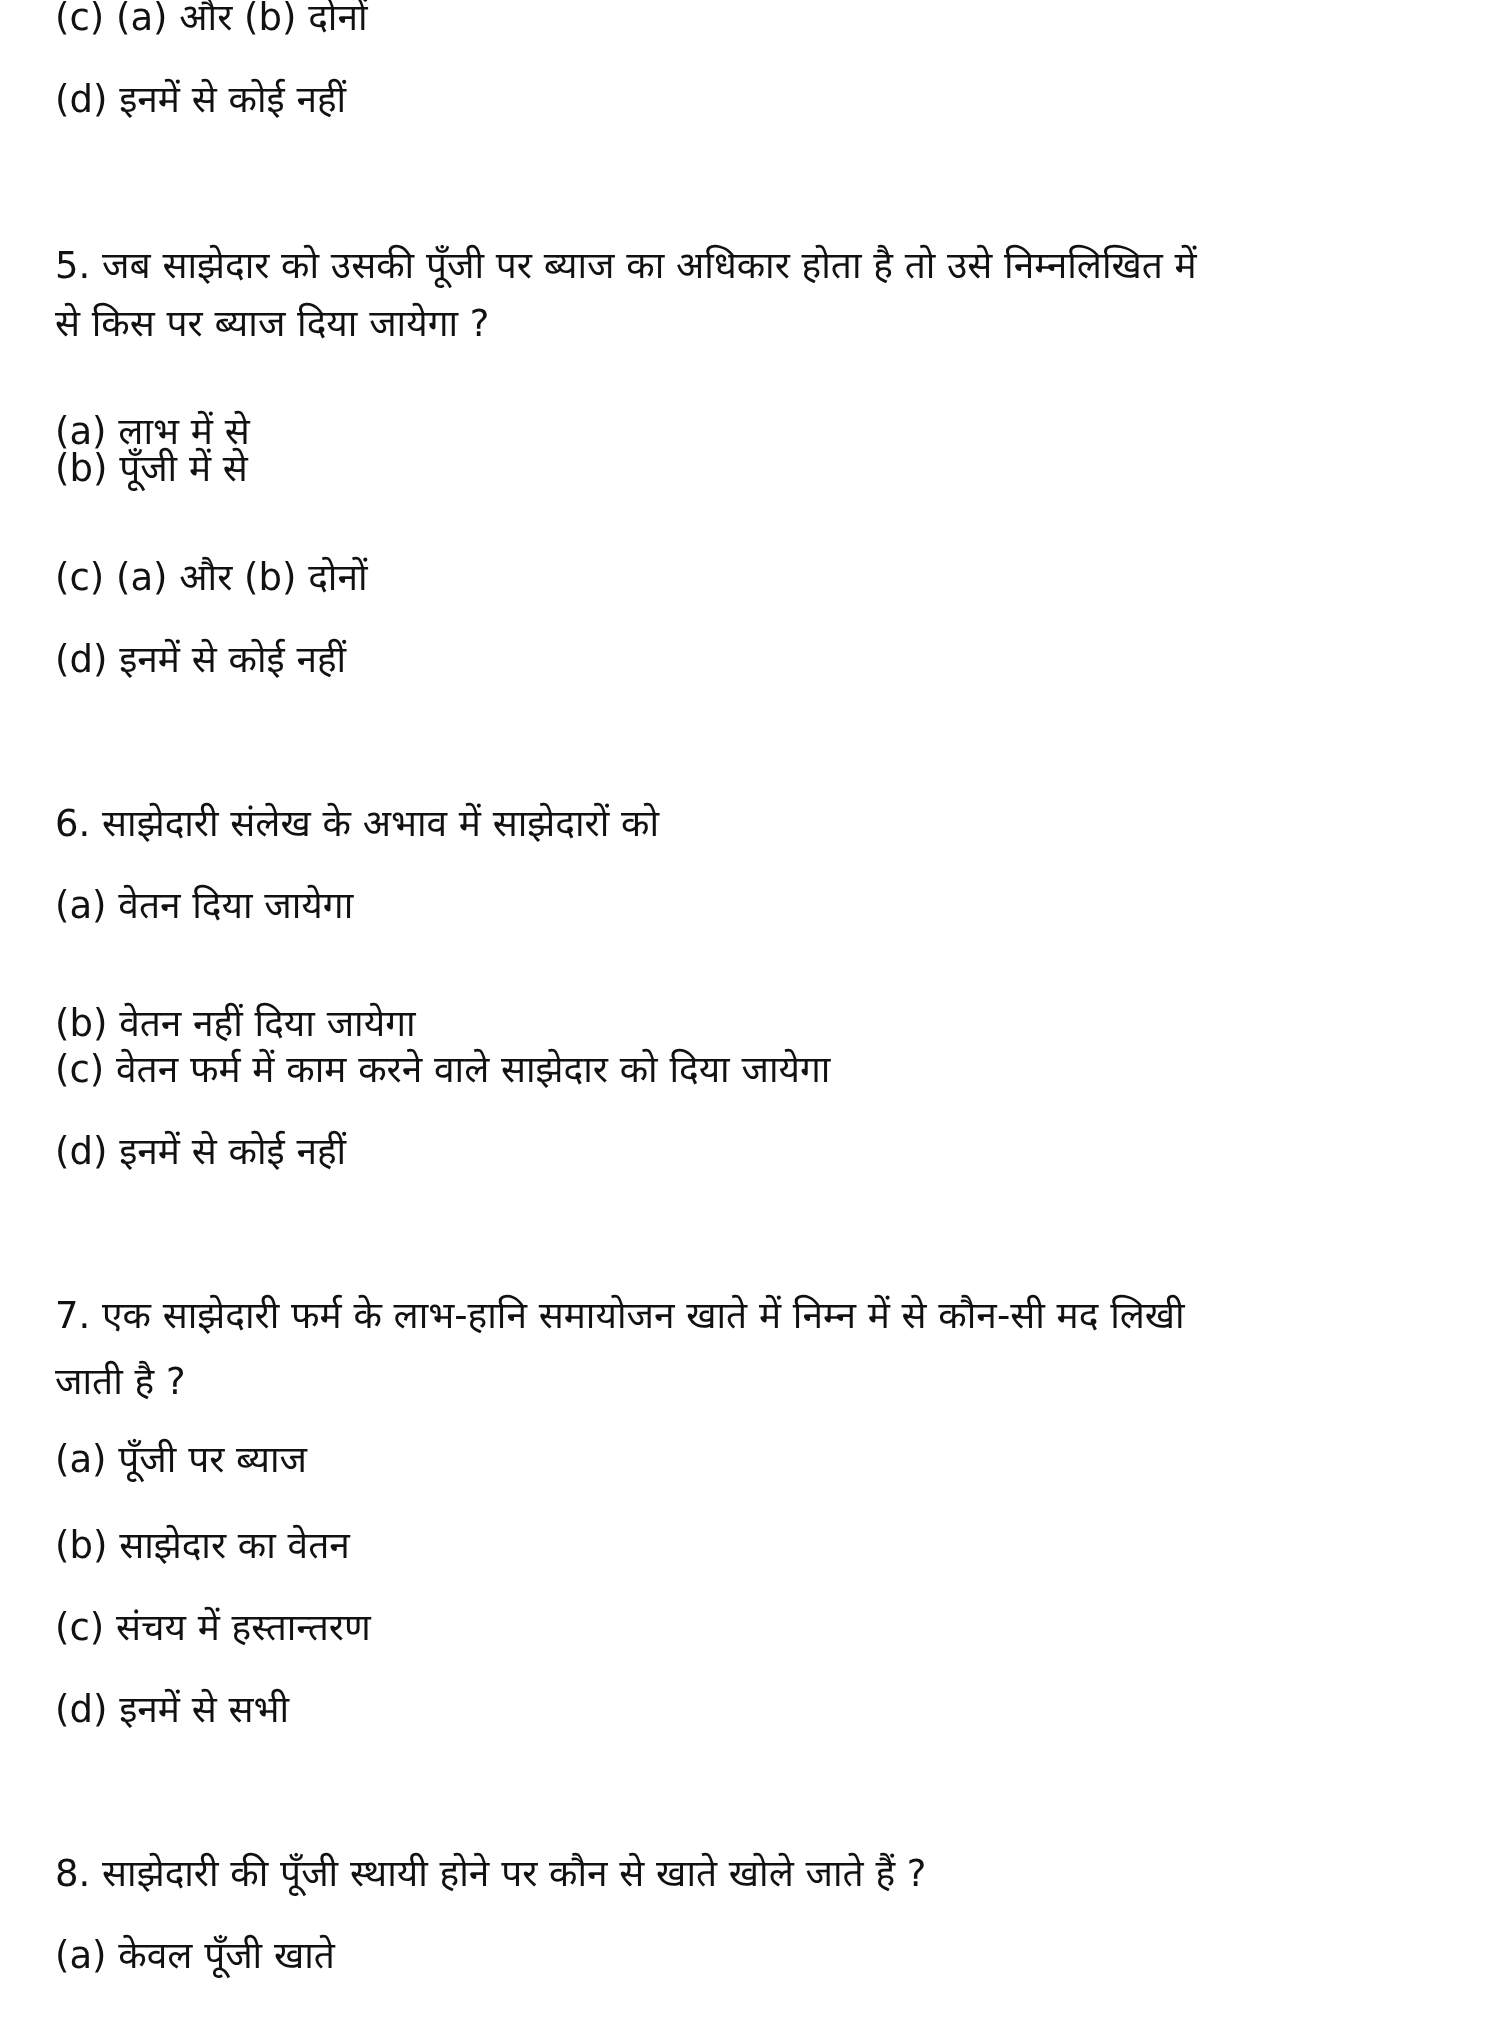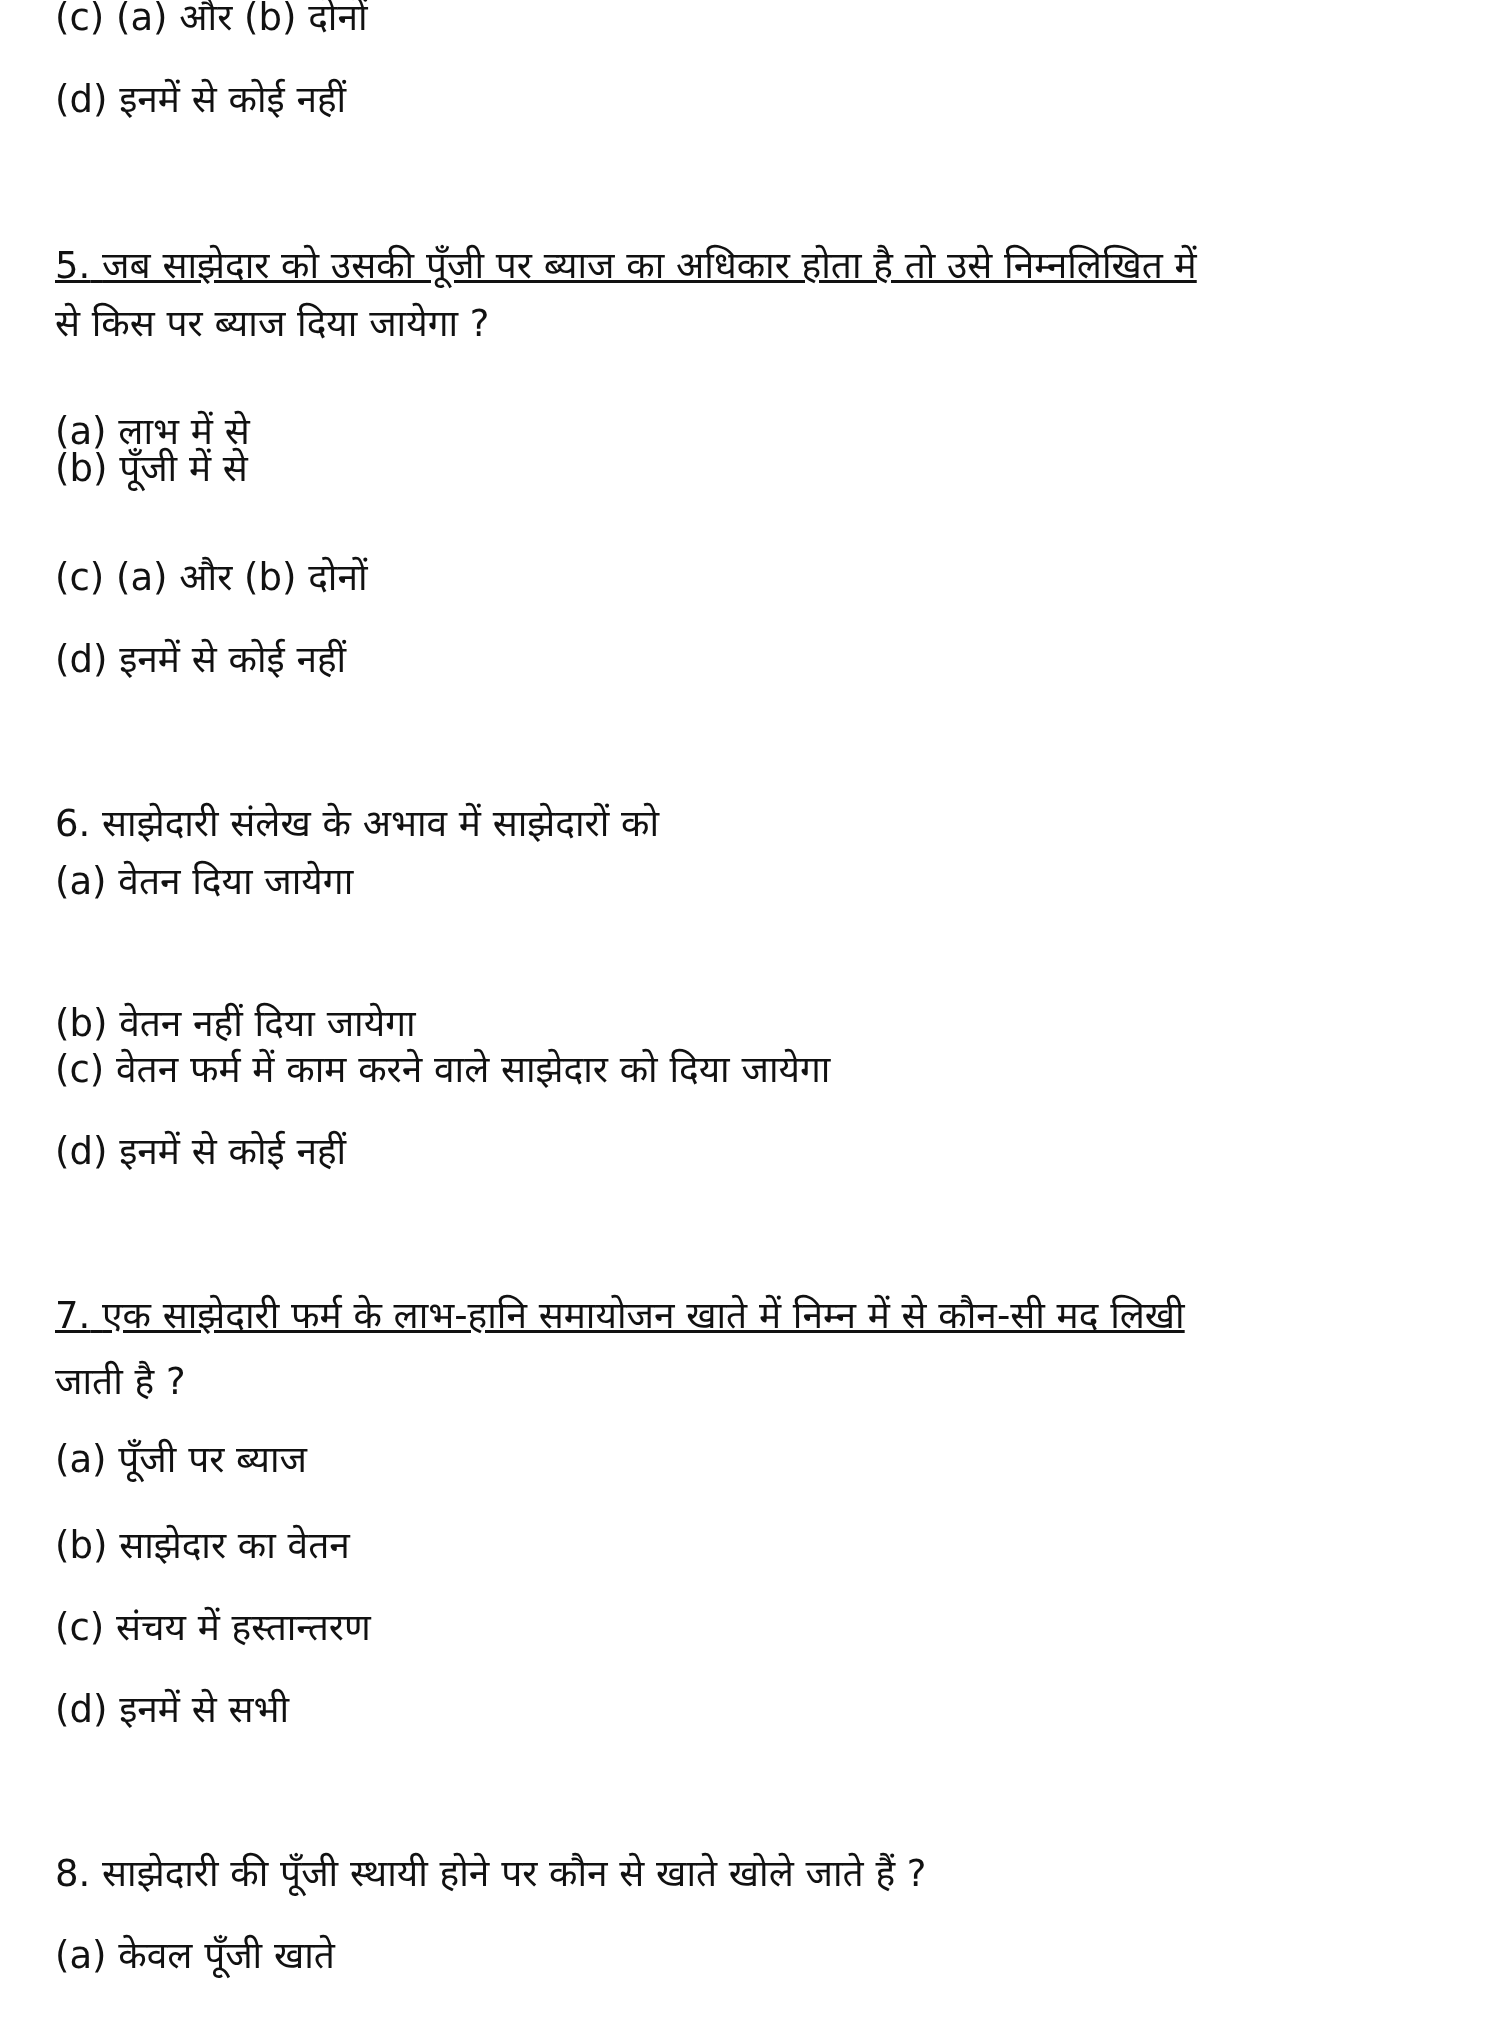--- a/index.html
+++ b/index.html
@@ -1,19 +1,19 @@
 <!DOCTYPE html>
 <html><head>
 <meta charset="utf-8">
 <style>
   html, body { margin:0; padding:0; background:#ffffff; }
   body { width:1505px; height:2034px; position:relative; overflow:hidden;
          font-family:"DejaVu Sans", "Liberation Sans", sans-serif; color:#111; }
   .line { position:absolute; left:55px; font-size:37px; line-height:48px; white-space:nowrap; }
-  .q { right:48px; white-space:normal; text-align:justify; text-align-last:left;text-decoration:underline; }
+  .q { right:48px; white-space:normal; text-align:justify; text-align-last:left; }
 </style>
 </head>
 <body>
 
 <div>
 
   <div class="line" style="top:-6px">
     <span>(c)</span>
     <span>(a) और (b) दोनों</span>
   </div>
@@ -43,21 +43,21 @@
   </div>
   <div class="line" style="top:636px">
     <span>(d)</span>
     <span>इनमें से कोई नहीं</span>
   </div>
 
   <div class="line" style="top:800px">
     <span>6.</span>
     <span>साझेदारी संलेख के अभाव में साझेदारों को</span>
   </div>
-  <div class="line" style="top:858px">
+  <div class="line" style="top:882px">
     <span>(a)</span>
     <span>वेतन दिया जायेगा</span>
   </div>
   <div class="line" style="top:1000px">
     <span>(b)</span>
     <span>वेतन नहीं दिया जायेगा</span>
   </div>
   <div class="line" style="top:1046px">
     <span>(c)</span>
     <span>वेतन फर्म में काम करने वाले साझेदार को दिया जायेगा</span>

